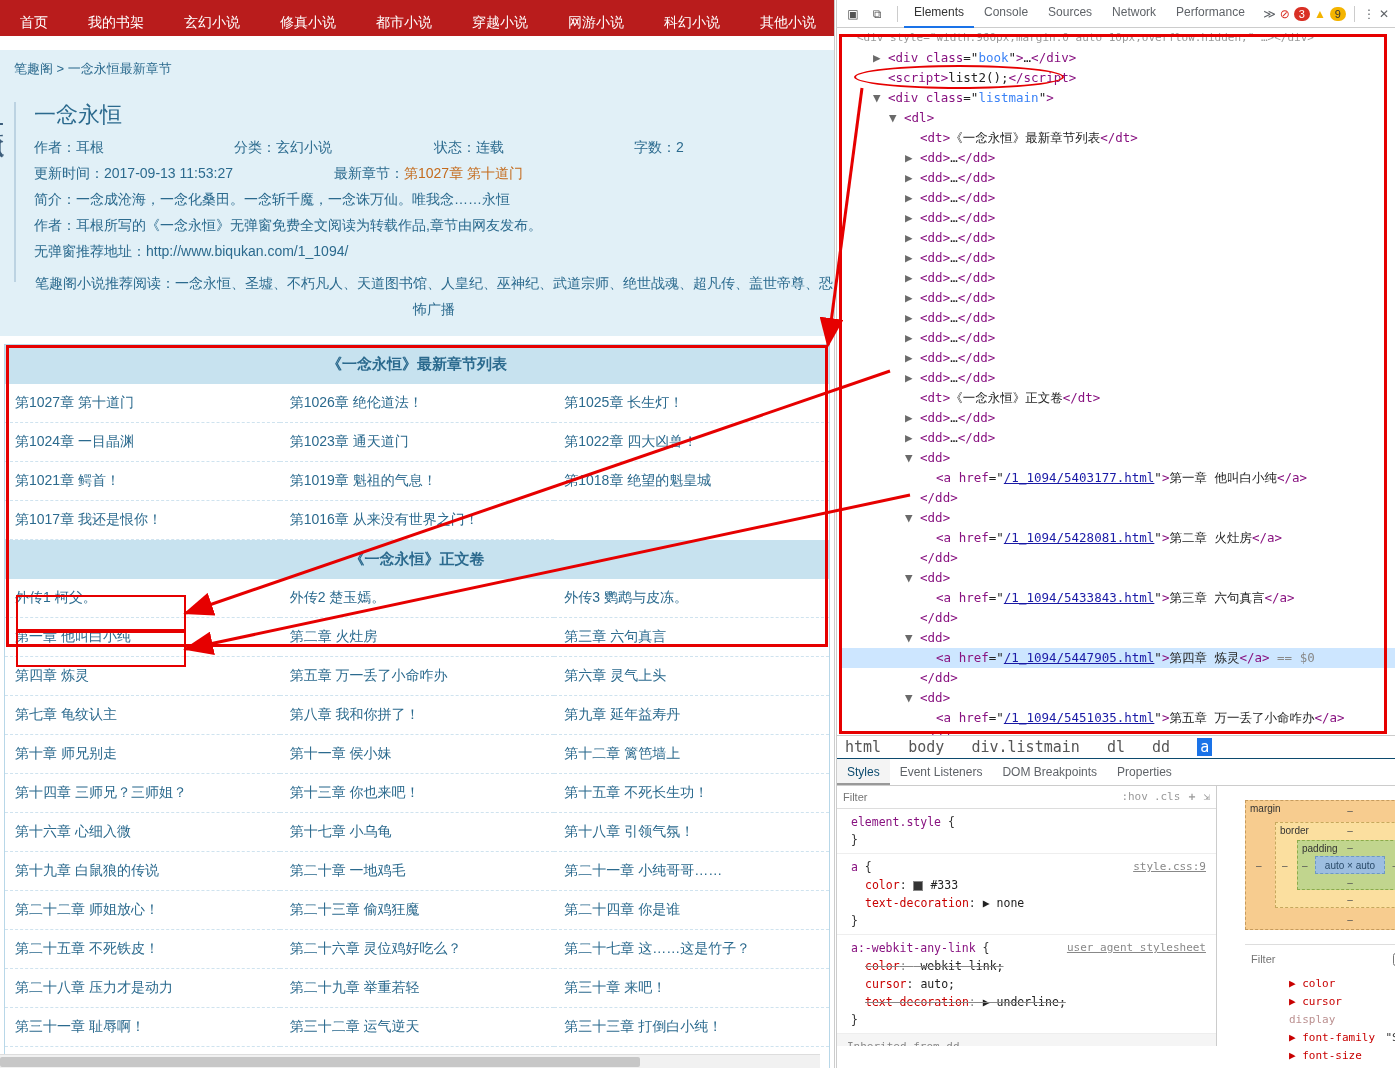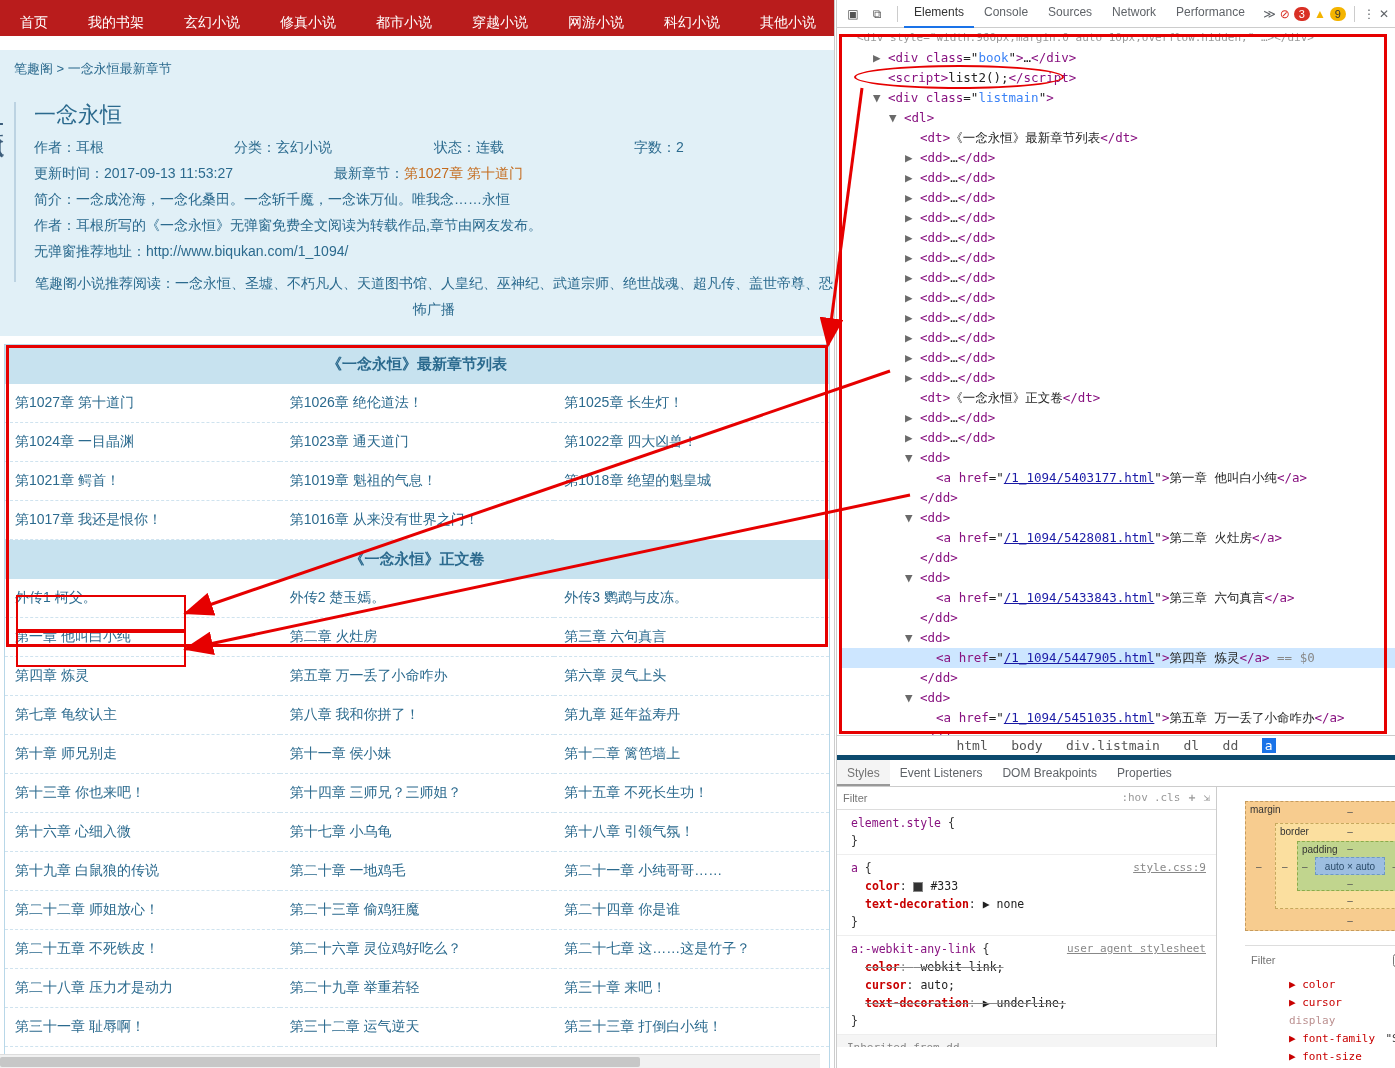--- a/index.html
+++ b/index.html
@@ -45,36 +45,36 @@
 .dt-source{font-family:Consolas,Menlo,monospace;font-size:12.5px;color:#222;line-height:20px;padding:0 0 0 4px;height:708px;overflow:hidden;border-bottom:1px solid #ccc;position:relative;}
 .dt-source .ln{white-space:nowrap;}
 .tag{color:#881280;}
 .val{color:#3b82f6;}
 .txt{color:#222;}
 .str{color:#1a1aa6;text-decoration:underline;}
 .indent{display:inline-block;}
 .tri{color:#6a6a6a;}
 .hl{background:#cde6ff;}
 
-.dt-crumbs{border-bottom:5px solid #0c4a6e;font-family:Consolas,monospace;color:#555;font-size:13px;padding:2px 8px;text-align:center;}
+.dt-crumbs{border-bottom:1px solid #0c4a6e;font-family:Consolas,monospace;color:#555;font-size:15px;padding:2px 8px;}
 .dt-crumbs .bc-active{background:#1a73e8;color:#fff;padding:0 3px;}
 
 .dt-sub{height:27px;border-bottom:1px solid #ccc;display:flex;font-size:12px;color:#5f6368;}
 .dt-sub .tab{padding:0 10px;line-height:26px;cursor:pointer;}
-.dt-sub .tab.active{color:#737373;background:#f4f4f4;border-bottom:2px solid #999;}
+.dt-sub .tab.active{color:#0c4a6e;background:#f4f4f4;border-bottom:2px solid #999;}
 
 .dt-bottom{display:flex;height:260px;gap:20px;}
 .styles-pane{flex:0 0 380px;border-right:1px solid #ccc;font-family:Consolas,monospace;font-size:11.5px;line-height:18px;overflow:hidden;}
 .sp-head{display:flex;align-items:center;border-bottom:1px solid #ddd;padding:2px 6px;font-size:11px;}
 .sp-head input{border:none;outline:none;font-size:11px;flex:1;}
 .sp-head .rbtn{margin-left:auto;color:#999;}
 .rule{padding:4px 10px 4px 14px;border-bottom:1px solid #eee;}
 .rule .src{float:right;color:#888;text-decoration:underline;font-size:11px;}
 .sel{color:#881280;}
-.prop{color:#c80000;font-weight:bold;}
+.prop{color:#c80000;}
 .pval{color:#222;}
 .strike{text-decoration:line-through;color:#888;}
 .inh{color:#888;padding:4px 10px;background:#f5f5f5;border-bottom:1px solid #eee;font-size:11px;}
 .swatch{display:inline-block;width:10px;height:10px;border:1px solid #888;vertical-align:middle;}
 
 .boxmodel-pane{flex:1;padding:8px;font-size:11px;}
 .boxmodel{position:relative;width:210px;height:130px;margin:6px auto 14px;}
 .bm-layer{position:absolute;border:1px dashed #555;display:flex;align-items:flex-start;justify-content:flex-start;}
 .bm-margin{left:0;top:0;right:0;bottom:0;background:#f7cc8f;border-color:#c69b5d;}
 .bm-border{left:30px;top:22px;right:30px;bottom:22px;background:#fbdf9f;border-color:#c6a85d;}
@@ -165,22 +165,22 @@
         <div class="cell">第三章 六句真言</div>
         <div class="cell">第四章 炼灵</div>
         <div class="cell">第五章 万一丢了小命咋办</div>
         <div class="cell">第六章 灵气上头</div>
         <div class="cell">第七章 龟纹认主</div>
         <div class="cell">第八章 我和你拼了！</div>
         <div class="cell">第九章 延年益寿丹</div>
         <div class="cell">第十章 师兄别走</div>
         <div class="cell">第十一章 侯小妹</div>
         <div class="cell">第十二章 篱笆墙上</div>
+        <div class="cell">第十四章 三师兄？三师姐？</div>
         <div class="cell">第十三章 你也来吧！</div>
-        <div class="cell">第十四章 三师兄？三师姐？</div>
         <div class="cell">第十五章 不死长生功！</div>
         <div class="cell">第十六章 心细入微</div>
         <div class="cell">第十七章 小乌龟</div>
         <div class="cell">第十八章 引领气氛！</div>
         <div class="cell">第十九章 白鼠狼的传说</div>
         <div class="cell">第二十章 一地鸡毛</div>
         <div class="cell">第二十一章 小纯哥哥……</div>
         <div class="cell">第二十二章 师姐放心！</div>
         <div class="cell">第二十三章 偷鸡狂魔</div>
         <div class="cell">第二十四章 你是谁</div>

